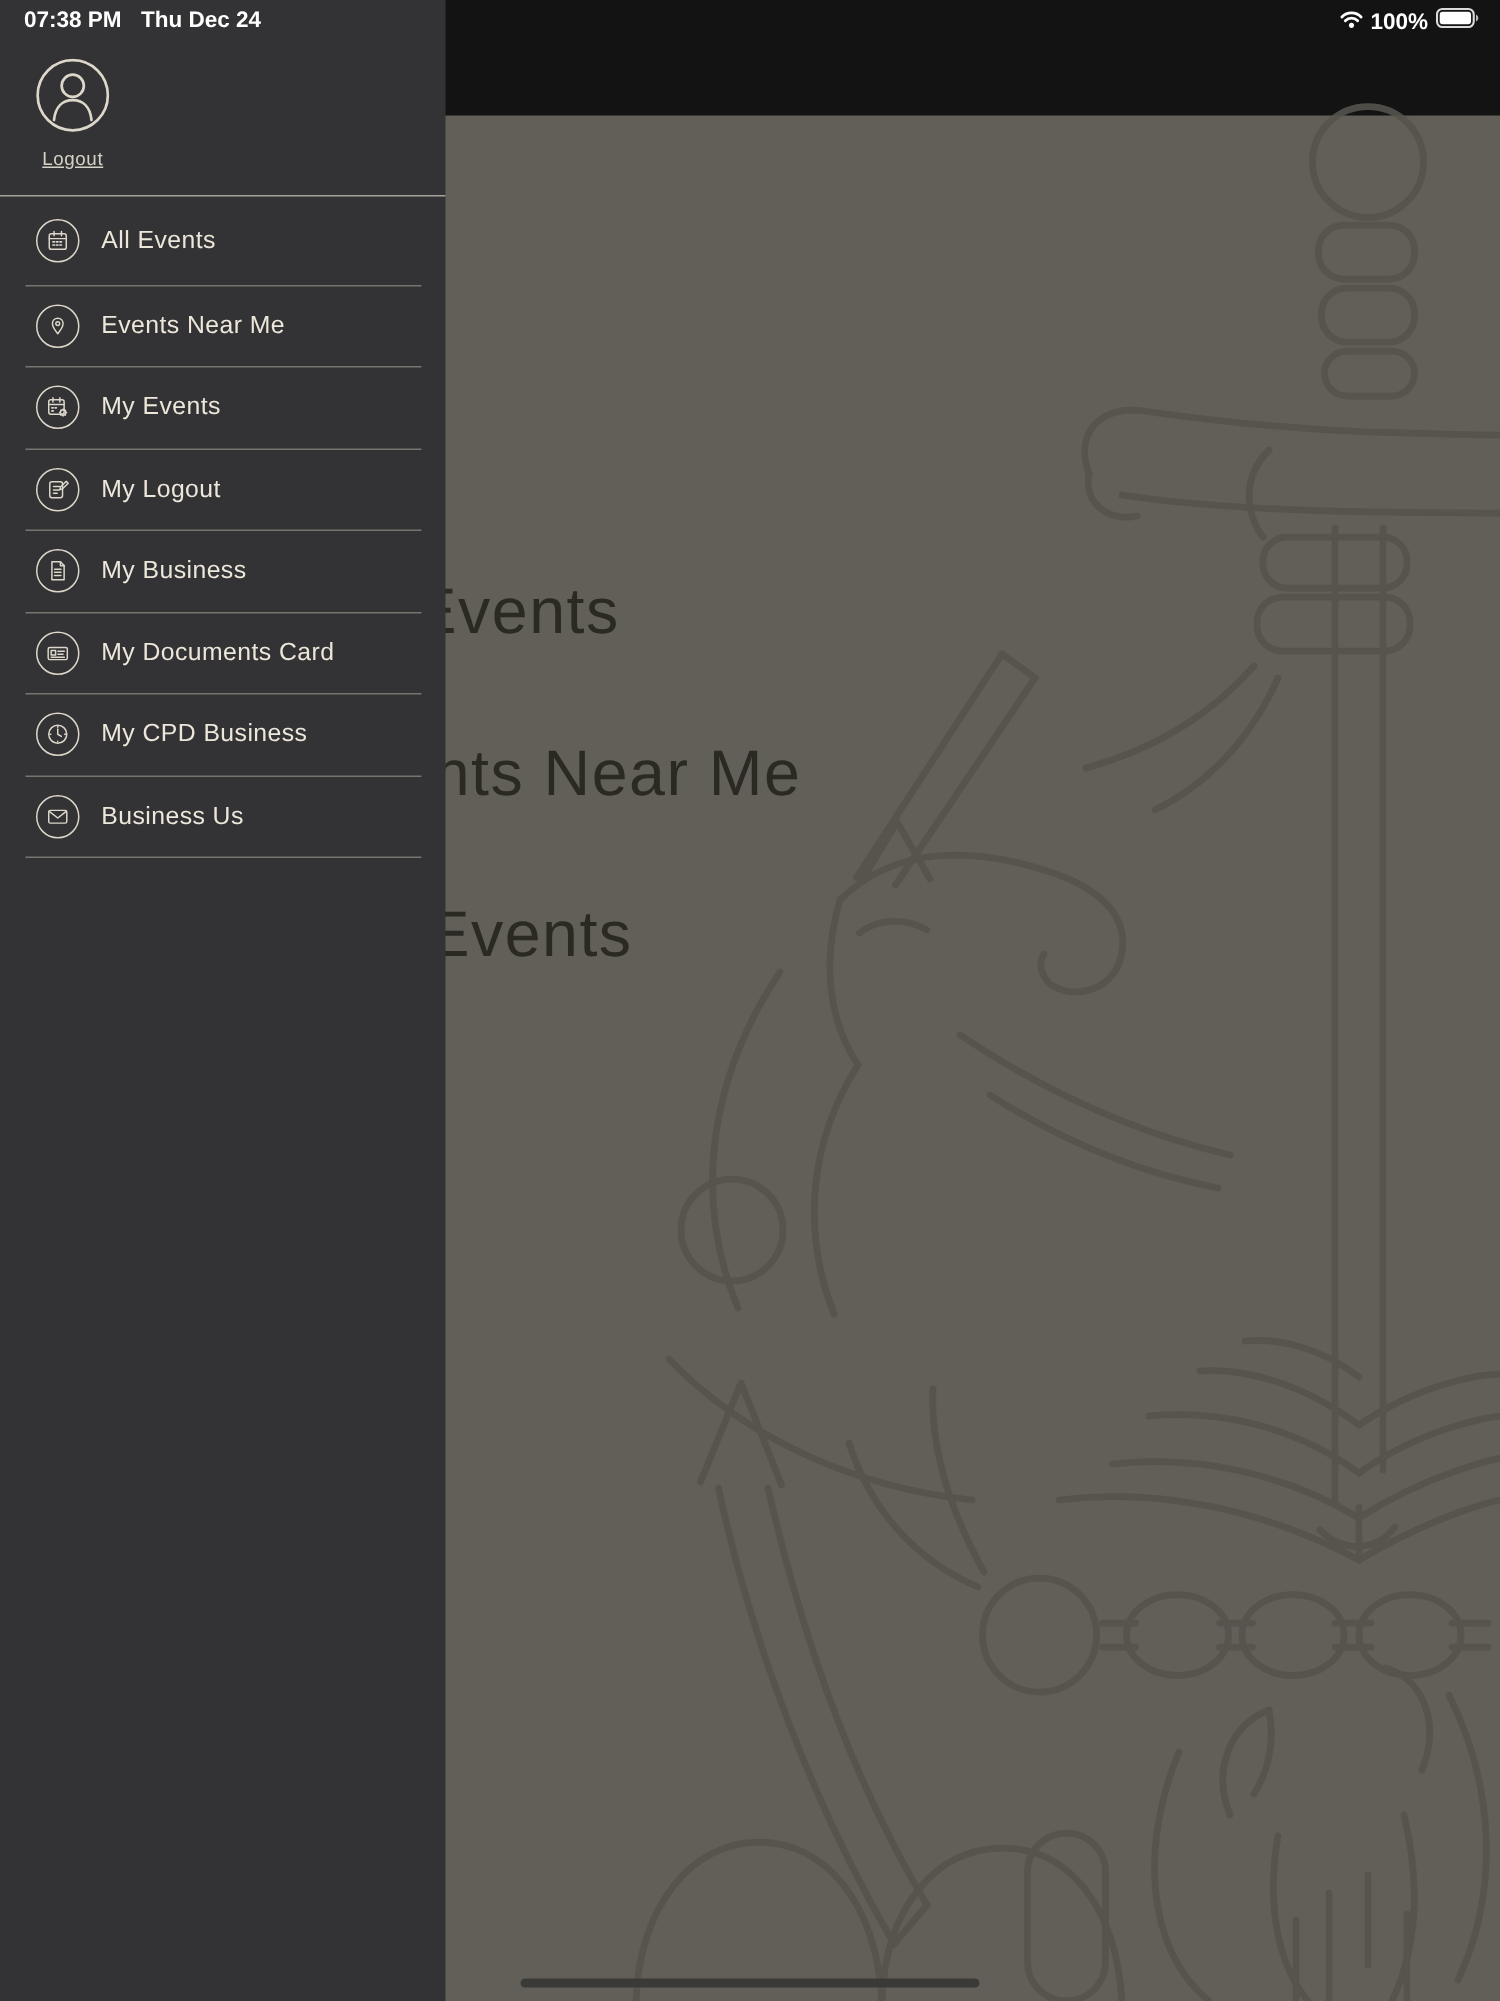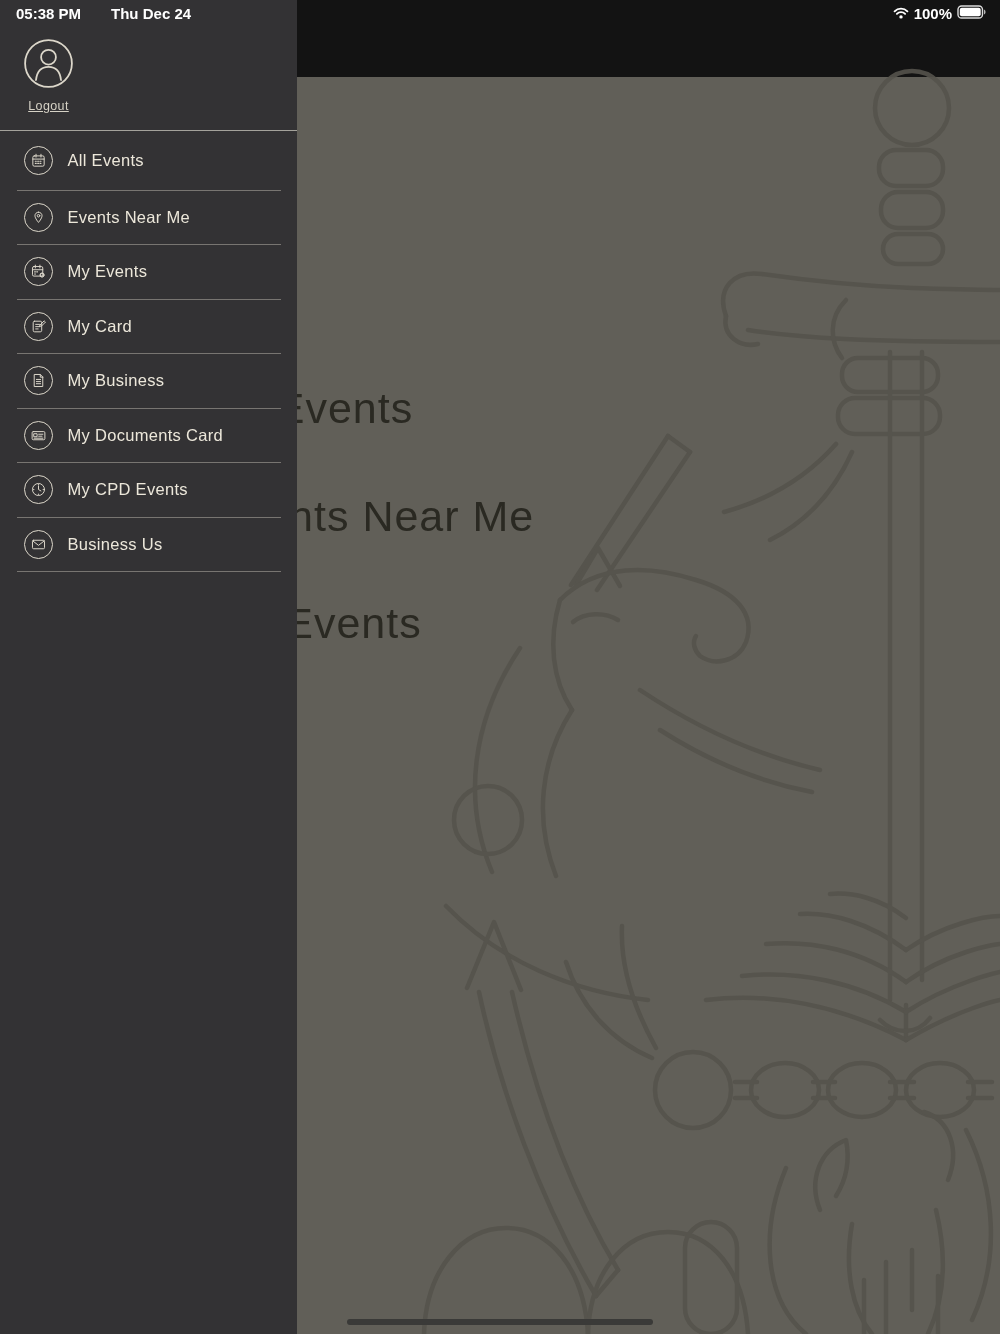--- a/index.html
+++ b/index.html
@@ -26,21 +26,21 @@
     padding-left:6.5px;border-bottom:1px solid rgba(176,173,164,.55);cursor:pointer;}
   .menu-row:first-child{height:58.5px;}
   .icon-circle{width:29px;height:29px;border:1.5px solid #dcd7ca;border-radius:50%;
     display:flex;align-items:center;justify-content:center;flex:0 0 auto;}
   .icon-circle svg{display:block;}
   .menu-label{margin-left:15px;font-size:16.5px;font-weight:500;letter-spacing:.3px;color:#ece7da;}
 
   
   .statusbar{position:absolute;left:0;top:0;width:1000px;height:26px;z-index:40;}
   .sb-left{position:absolute;left:16px;top:5px;color:#ffffff;font-size:15px;font-weight:700;}
-  .sb-left .date{margin-left:30px;font-weight:700;}
+  .sb-left .date{margin-left:13px;font-weight:700;}
   .sb-right{position:absolute;right:13px;top:5px;display:flex;align-items:center;gap:5px;
     color:#ffffff;font-size:15px;font-weight:600;}
 </style>
 </head>
 <body>
 
 <div id="screen">
 
   <div class="main">
     <div class="navbar"></div>
@@ -180,21 +180,21 @@
           <span class="menu-label">My Events</span>
         </div>
         <div class="menu-row">
           <span class="icon-circle">
             <svg width="17" height="17" viewBox="0 0 24 24" fill="none" stroke="#dcd7ca" stroke-width="1.4" stroke-linecap="round" stroke-linejoin="round">
               <rect x="4.5" y="4.5" width="12" height="15" rx="2"></rect>
               <path d="M8 9h5.5M8 12.2h5.5M8 15.4h3.5"></path>
               <path d="M14.5 9.5l5.5-5.5 1.8 1.8-5.5 5.5-2.3.5z"></path>
             </svg>
           </span>
-          <span class="menu-label">My Card</span>
+          <span class="menu-label">My Logout</span>
         </div>
         <div class="menu-row">
           <span class="icon-circle">
             <svg width="17" height="17" viewBox="0 0 24 24" fill="none" stroke="#dcd7ca" stroke-width="1.4" stroke-linecap="round" stroke-linejoin="round">
               <path d="M6.5 3.5h8l3.5 3.5v13.5h-11.5z"></path>
               <path d="M14.5 3.5v3.8h3.8"></path>
               <path d="M9 10.5h6M9 13.5h6M9 16.5h6"></path>
             </svg>
           </span>
           <span class="menu-label">My Business</span>
@@ -210,37 +210,37 @@
           <span class="menu-label">My Documents Card</span>
         </div>
         <div class="menu-row">
           <span class="icon-circle">
             <svg width="17" height="17" viewBox="0 0 24 24" fill="none" stroke="#dcd7ca" stroke-width="1.4" stroke-linecap="round" stroke-linejoin="round">
               <circle cx="12" cy="12" r="8.5"></circle>
               <path d="M12 7v5l3.4 2"></path>
               <path d="M12 4.6v1M12 18.4v1M4.6 12h1M18.4 12h1" stroke-width="1.2"></path>
             </svg>
           </span>
-          <span class="menu-label">My CPD Events</span>
+          <span class="menu-label">My CPD Business</span>
         </div>
         <div class="menu-row">
           <span class="icon-circle">
             <svg width="17" height="17" viewBox="0 0 24 24" fill="none" stroke="#dcd7ca" stroke-width="1.4" stroke-linecap="round" stroke-linejoin="round">
               <rect x="3.5" y="6" width="17" height="12" rx="1.6"></rect>
               <path d="M4 7l8 6.2L20 7"></path>
             </svg>
           </span>
           <span class="menu-label">Business Us</span>
         </div>
       </nav>
   </aside>
 
   <div class="statusbar">
     <div class="sb-left">
-      <span class="time">05:38 PM</span><span class="date">Thu Dec 24</span>
+      <span class="time">07:38 PM</span><span class="date">Thu Dec 24</span>
     </div>
     <div class="sb-right">
       <span>
         <svg width="16" height="12" viewBox="0 0 16 12" fill="none">
           <path d="M1.6 4.3 a9 9 0 0 1 12.8 0" stroke="#fff" stroke-width="1.9" stroke-linecap="round"></path>
           <path d="M3.9 6.8 a5.8 5.8 0 0 1 8.2 0" stroke="#fff" stroke-width="1.9" stroke-linecap="round"></path>
           <circle cx="8" cy="9.9" r="1.7" fill="#fff"></circle>
         </svg>
       </span>
       <span>100%</span>

